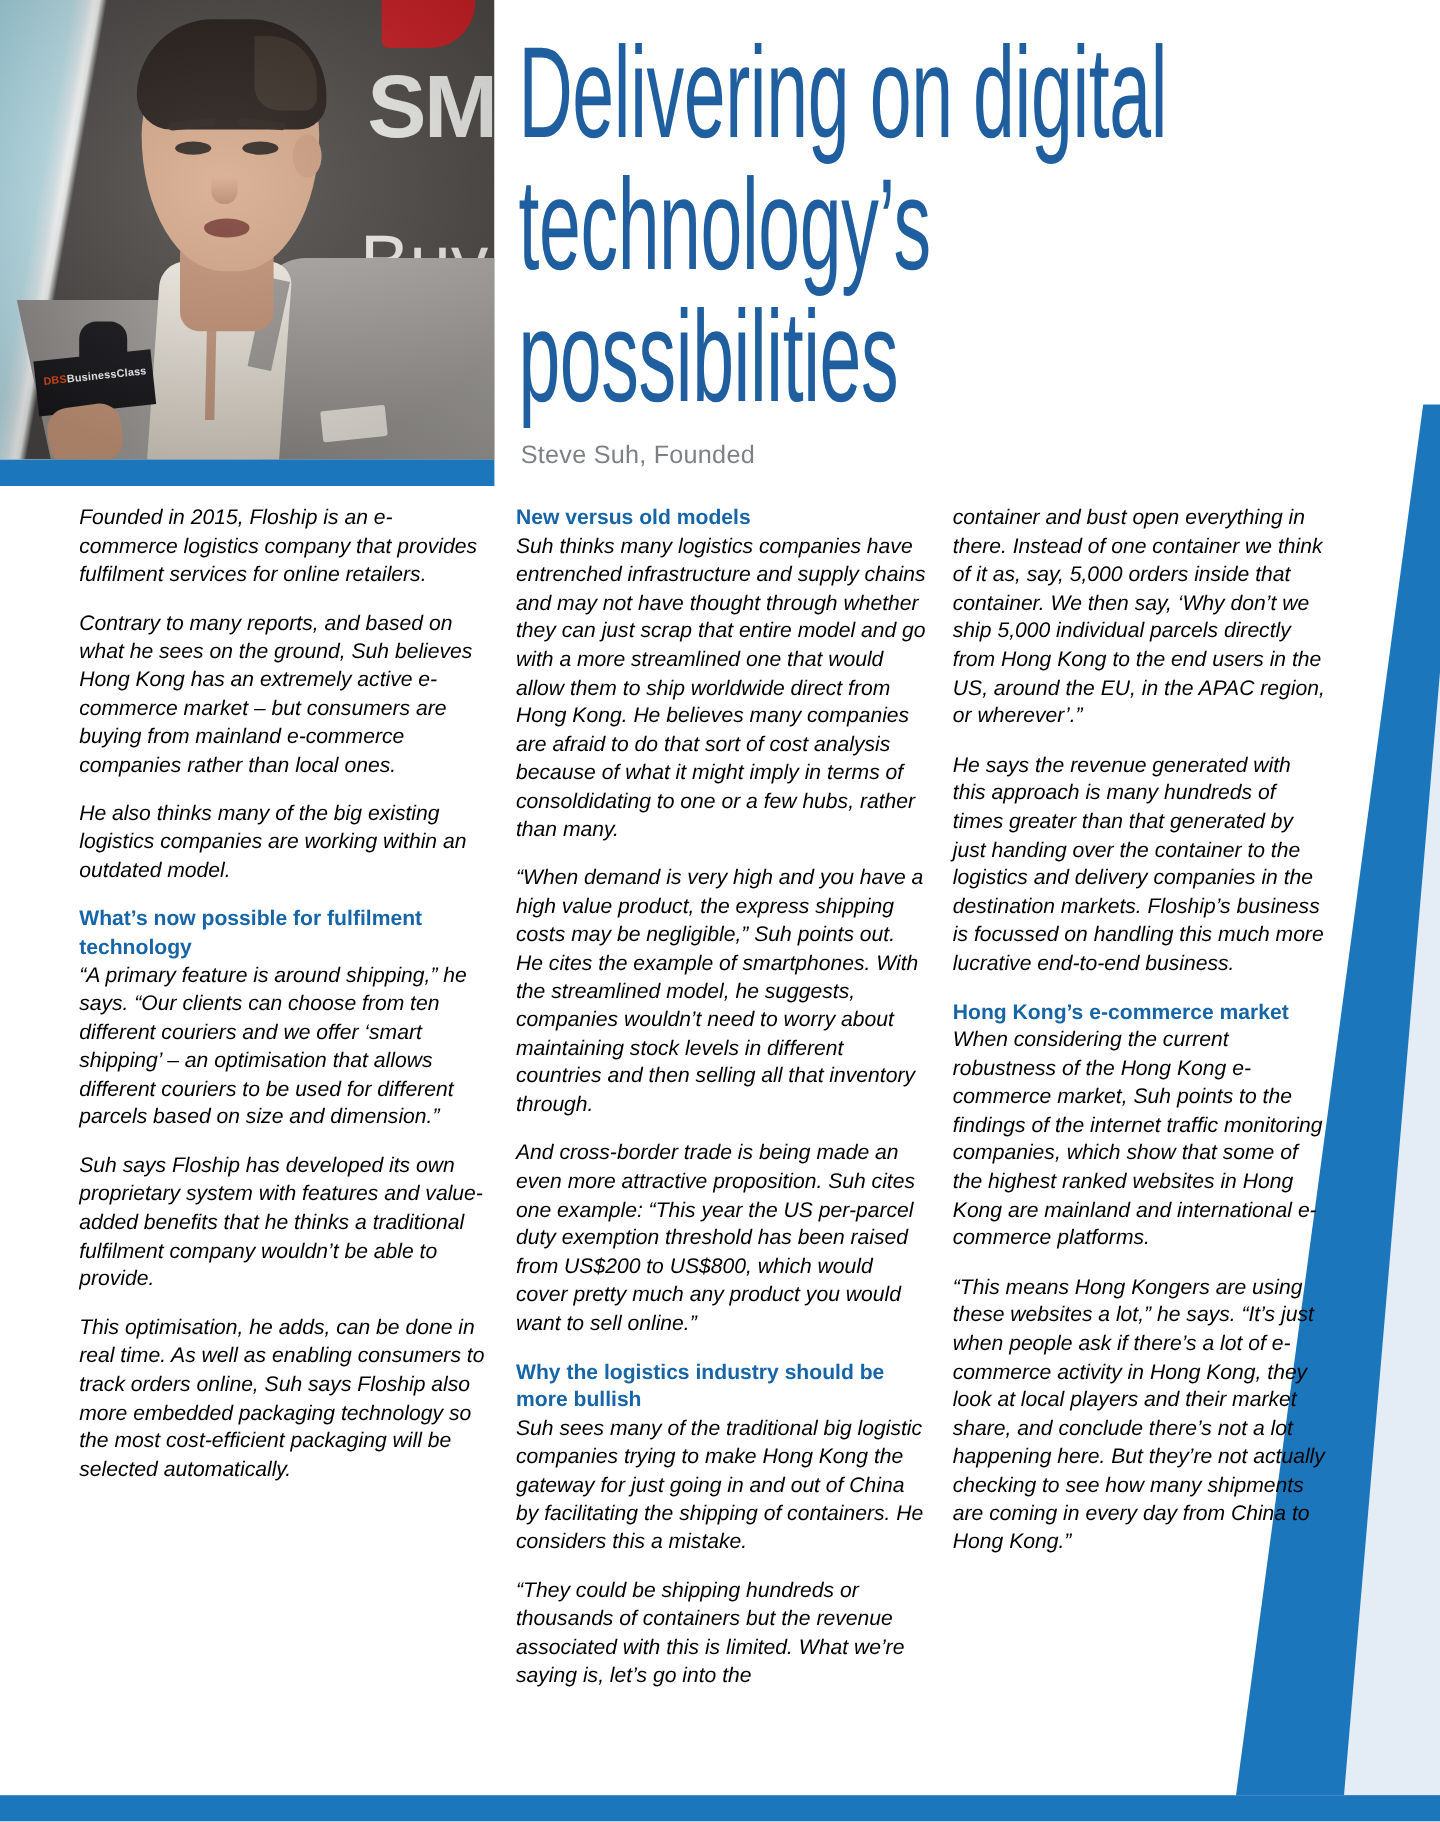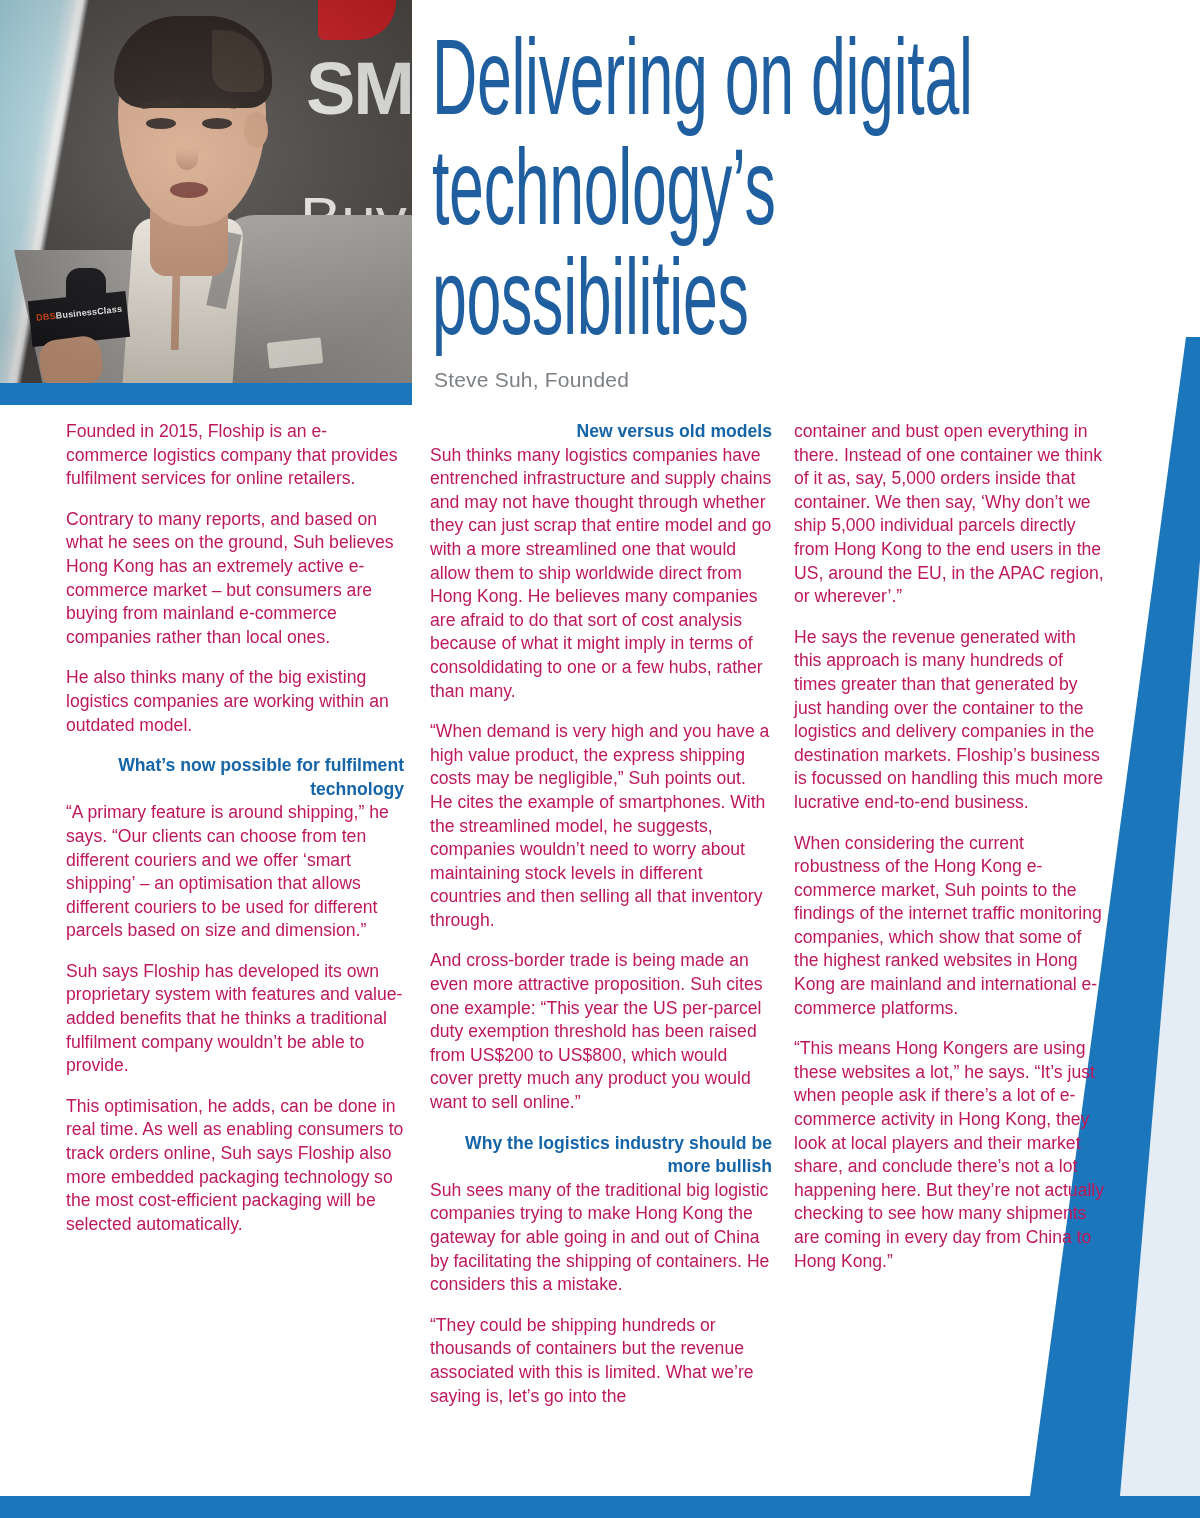--- a/index.html
+++ b/index.html
@@ -244,29 +244,29 @@
     top: 0;
   }
   .col1 { left: 66px;  width: 338px; }
   .col2 { left: 430px; width: 342px; }
   .col3 { left: 794px; width: 312px; }
 
   .col p {
     margin: 0 0 17px 0;
     font-size: 17.6px;
     line-height: 23.6px;
-    color: #be185d;
+    color: #000000;
+    font-style: italic;
   }
   .col h3 {
     margin: 0 0 0 0;
     font-size: 17.6px;
     line-height: 23.6px;
     font-weight: bold;
     color: #1565a8;
-    text-align: right;
   }
   .col h3.spaced { margin-top: 9px; }
   .bottom-bar {
     position: absolute;
     left: 0; bottom: 0;
     width: 1200px; height: 22px;
     background: #1b76bc;
   }
 </style>
 </head>
@@ -328,24 +328,25 @@
       <p>“A primary feature is around shipping,” he says. “Our clients can choose from ten different couriers and we offer ‘smart shipping’ – an optimisation that allows different couriers to be used for different parcels based on size and dimension.”</p>
       <p>Suh says Floship has developed its own proprietary system with features and value-added benefits that he thinks a traditional fulfilment company wouldn’t be able to provide.</p>
       <p>This optimisation, he adds, can be done in real time. As well as enabling consumers to track orders online, Suh says Floship also more embedded packaging technology so the most cost-efficient packaging will be selected automatically.</p>
     </div>
   <div class="col col2">
       <h3>New versus old models</h3>
       <p>Suh thinks many logistics companies have entrenched infrastructure and supply chains and may not have thought through whether they can just scrap that entire model and go with a more streamlined one that  would allow them to ship worldwide direct from Hong Kong. He believes many companies are afraid to do that sort of cost analysis because of what it might imply in terms of consoldidating to one or a few hubs, rather than many.</p>
       <p>“When demand is very high and you have a high value product, the express shipping costs may be negligible,” Suh points out. He cites the example of smartphones. With the streamlined model, he suggests, companies wouldn’t need to worry about maintaining stock levels in different countries and then selling all that inventory through.</p>
       <p>And cross-border trade is being made an even more attractive proposition. Suh cites one example: “This year the US per-parcel duty exemption threshold has been raised from US$200 to US$800, which would cover pretty much any product you would want to sell online.”</p>
       <h3 class="spaced">Why the logistics industry should be more bullish</h3>
-      <p>Suh sees many of the traditional big logistic companies trying to make Hong Kong the gateway for able going in and out of China by facilitating the shipping of containers. He considers this a mistake.</p>
+      <p>Suh sees many of the traditional big logistic companies trying to make Hong Kong the gateway for just going in and out of China by facilitating the shipping of containers. He considers this a mistake.</p>
       <p>“They could be shipping hundreds or thousands of containers but the revenue associated with this is limited. What we’re saying is, let’s go into the</p>
     </div>
   <div class="col col3">
       <p>container and bust open everything in there. Instead of one container we think of it as, say, 5,000 orders inside that container. We then say, ‘Why don’t we ship 5,000 individual parcels directly from Hong Kong to the end users in the US, around the EU, in the APAC region, or wherever’.”</p>
       <p>He says the revenue generated with this approach is many hundreds of times greater than that generated by just handing over the container to the logistics and delivery companies in the destination markets. Floship’s business is focussed on handling this much more lucrative end-to-end business.</p>
+      <h3 class="spaced">Hong Kong’s e-commerce market</h3>
       <p>When considering the current robustness of the Hong Kong e-commerce market, Suh points to the findings of the internet traffic monitoring companies, which show that some of the highest ranked websites in Hong Kong are mainland and international e-commerce platforms.</p>
       <p>“This means Hong Kongers are using these websites a lot,” he says. “It’s just when people ask if there’s a lot of e-commerce activity in Hong Kong, they look at local players and their market share, and conclude there’s not a lot happening here. But they’re not actually checking to see how many shipments are coming in every day from China to Hong Kong.”</p>
     </div>
 </div>
 
 <div class="bottom-bar"></div>
 
 </body></html>

